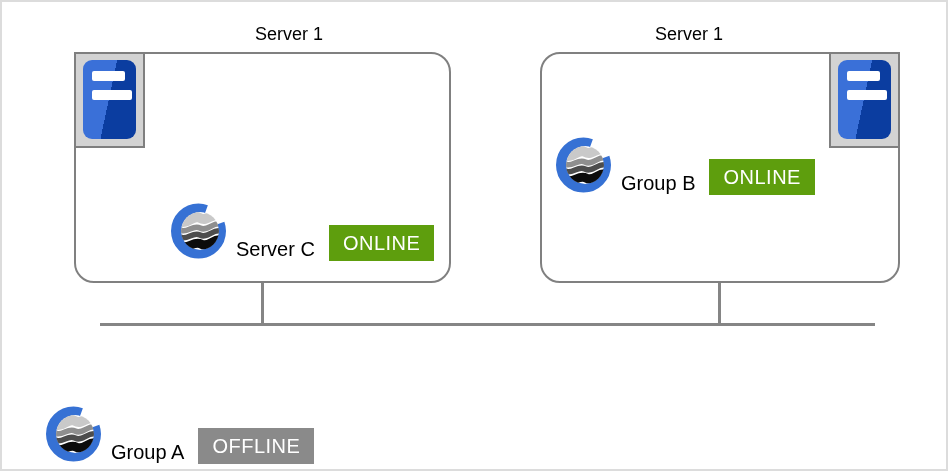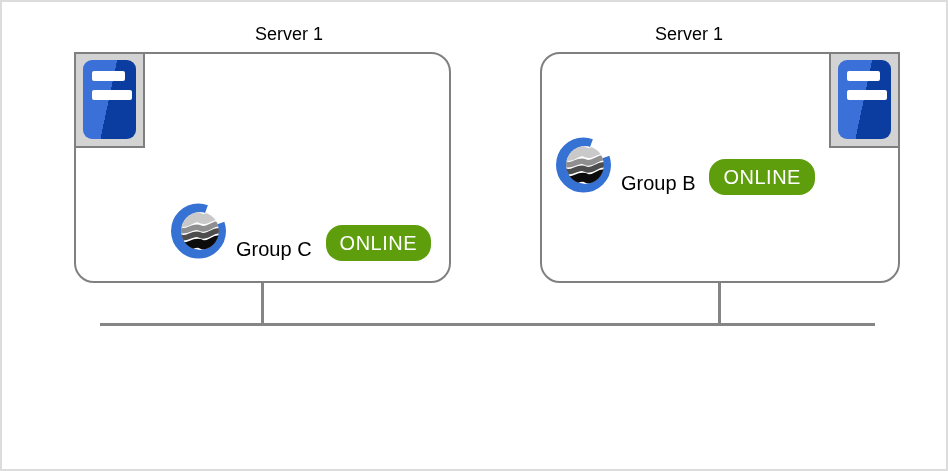--- a/index.html
+++ b/index.html
@@ -61,21 +61,21 @@
   .group-name{
     font-size:20px;
     color:#000000;
     margin-left:6px;
     white-space:nowrap;
   }
   .badge{
     margin-left:14px;
     height:36px;
     padding:0 14px;
-    border-radius:16px;
+    border-radius:0;
     display:flex;
     align-items:center;
     justify-content:center;
     font-size:20px;
     letter-spacing:0.5px;
     color:#ffffff;
     white-space:nowrap;
   }
   .connector{
     position:absolute;
@@ -127,30 +127,37 @@
     <div class="tower">
       <div class="tower-bar b1"></div>
       <div class="tower-bar b2"></div>
     </div>
   </div>
 
   <div class="group-row" style="left:168px;top:199px">
     <svg class="glogo" viewBox="0 0 60 60">
         <use href="#glogo"></use>
       </svg>
-    <span class="group-name">Group C</span>
+    <span class="group-name">Server C</span>
     <span class="badge" style="background-color: rgb(94, 158, 13);">ONLINE</span>
   </div>
 
   <div class="group-row" style="left:553px;top:133px">
     <svg class="glogo" viewBox="0 0 60 60">
         <use href="#glogo"></use>
       </svg>
     <span class="group-name">Group B</span>
     <span class="badge" style="background-color: rgb(94, 158, 13);">ONLINE</span>
   </div>
 
   <div class="connector v-line v1"></div>
   <div class="connector v-line v2"></div>
   <div class="connector bus"></div>
 
+  <div class="group-row" style="left:43px;top:402px">
+    <svg class="glogo" viewBox="0 0 60 60">
+        <use href="#glogo"></use>
+      </svg>
+    <span class="group-name">Group A</span>
+    <span class="badge" style="background-color: rgb(138, 138, 138);">OFFLINE</span>
+  </div>
 
 </div>
 
 </body></html>

